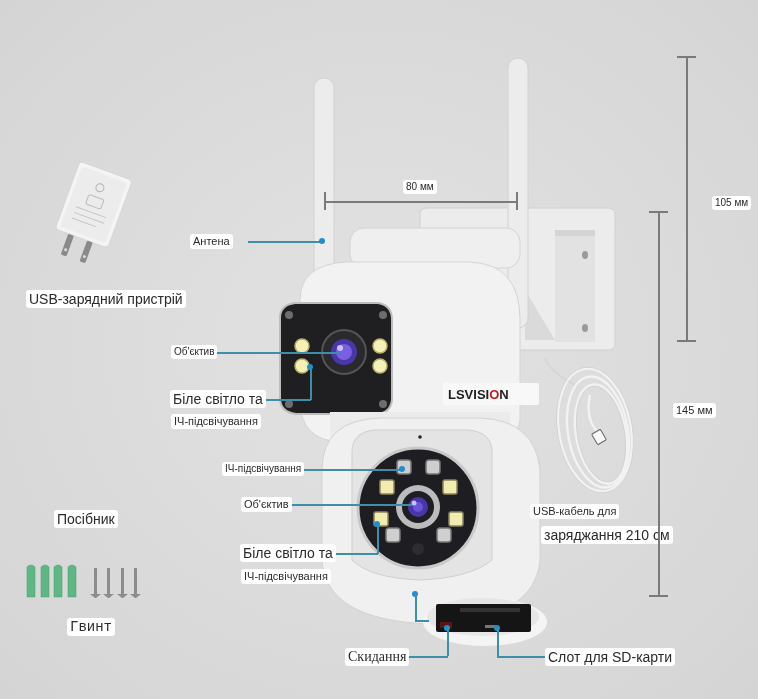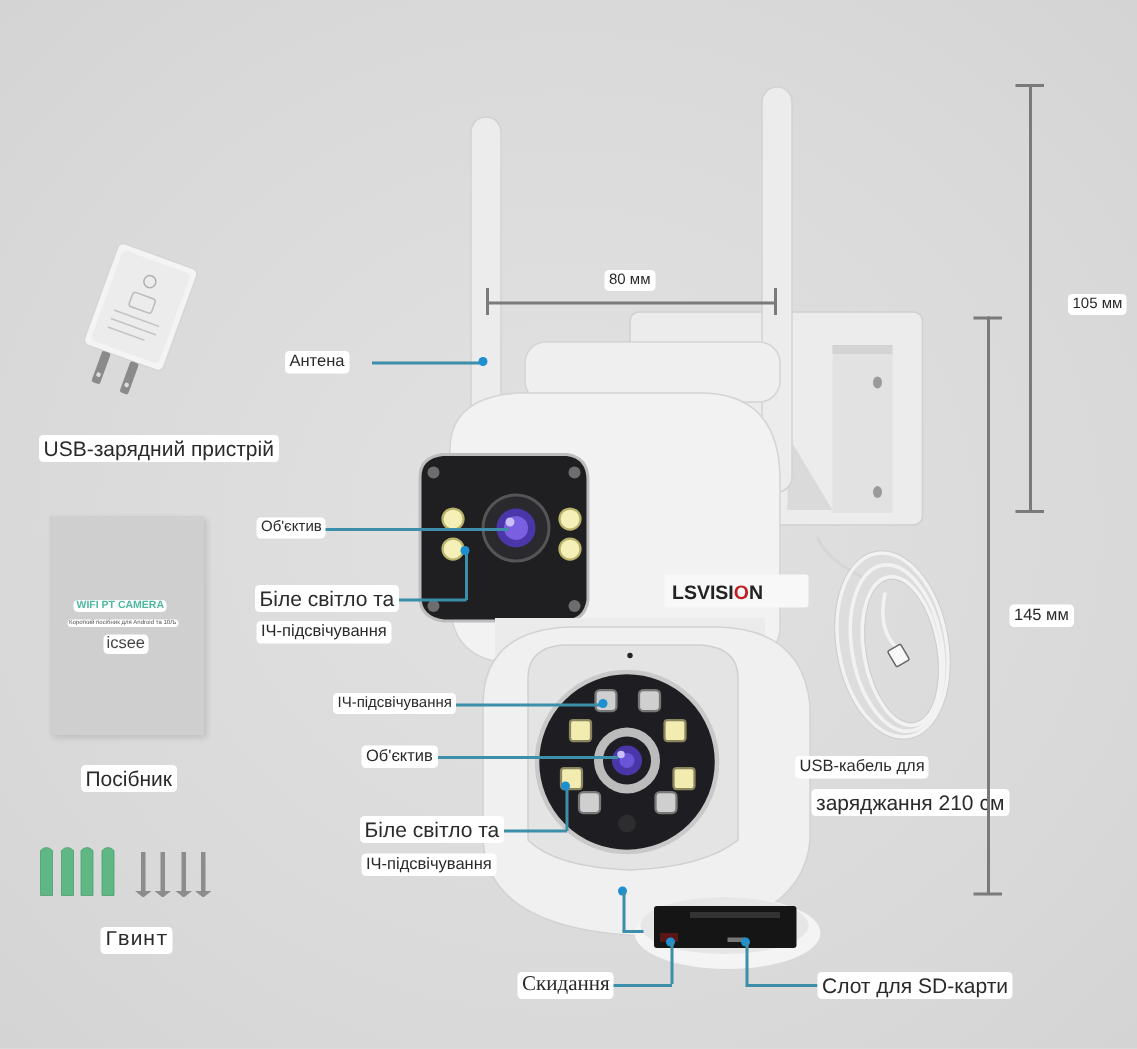--- a/index.html
+++ b/index.html
@@ -31,25 +31,20 @@
       <line x1="34" y1="58" x2="66" y2="58" stroke="#c4c4c4"></line>
       <line x1="34" y1="64" x2="60" y2="64" stroke="#c4c4c4"></line>
       <rect x="36" y="80" width="6" height="22" rx="1.5" fill="#8a8a8a"></rect>
       <rect x="56" y="80" width="6" height="22" rx="1.5" fill="#8a8a8a"></rect>
       <circle cx="39" cy="96" r="1.5" fill="#ddd"></circle>
       <circle cx="59" cy="96" r="1.5" fill="#ddd"></circle>
     </g>
   </svg>
   <div class="lbl fs-l" style="left:26px;top:290px;">USB-зарядний пристрій</div>
 
-  <div style="position:absolute;left:33px;top:344px;width:103px;height:146px;background:#cfcfcf;box-shadow:2px 2px 4px rgba(0,0,0,0.12);">
-    <div class="lbl" style="left:16px;top:56px;font-size:7px;font-weight:bold;color:#4fb8a0;padding:0 2px;">WIFI PT CAMERA</div>
-    <div class="lbl" style="left:12px;top:69px;font-size:4px;color:#555;padding:0 1px;">Короткий посібник для Android та 10Љ</div>
-    <div class="lbl" style="left:36px;top:79px;font-size:11px;color:#444;padding:0 2px;">icsee</div>
-  </div>
   <div class="lbl fs-l" style="left:54px;top:510px;">Посібник</div>
 
   <svg style="left:26px;top:563px;" width="120" height="40" viewBox="0 0 120 40">
     <g fill="#5fb884" stroke="#4a9a6c" stroke-width="0.5">
       <path d="M1,4 q4,-4 8,0 v30 h-8 z"></path>
       <path d="M15,4 q4,-4 8,0 v30 h-8 z"></path>
       <path d="M28,4 q4,-4 8,0 v30 h-8 z"></path>
       <path d="M42,4 q4,-4 8,0 v30 h-8 z"></path>
     </g>
     <g fill="#8c8c8c">

